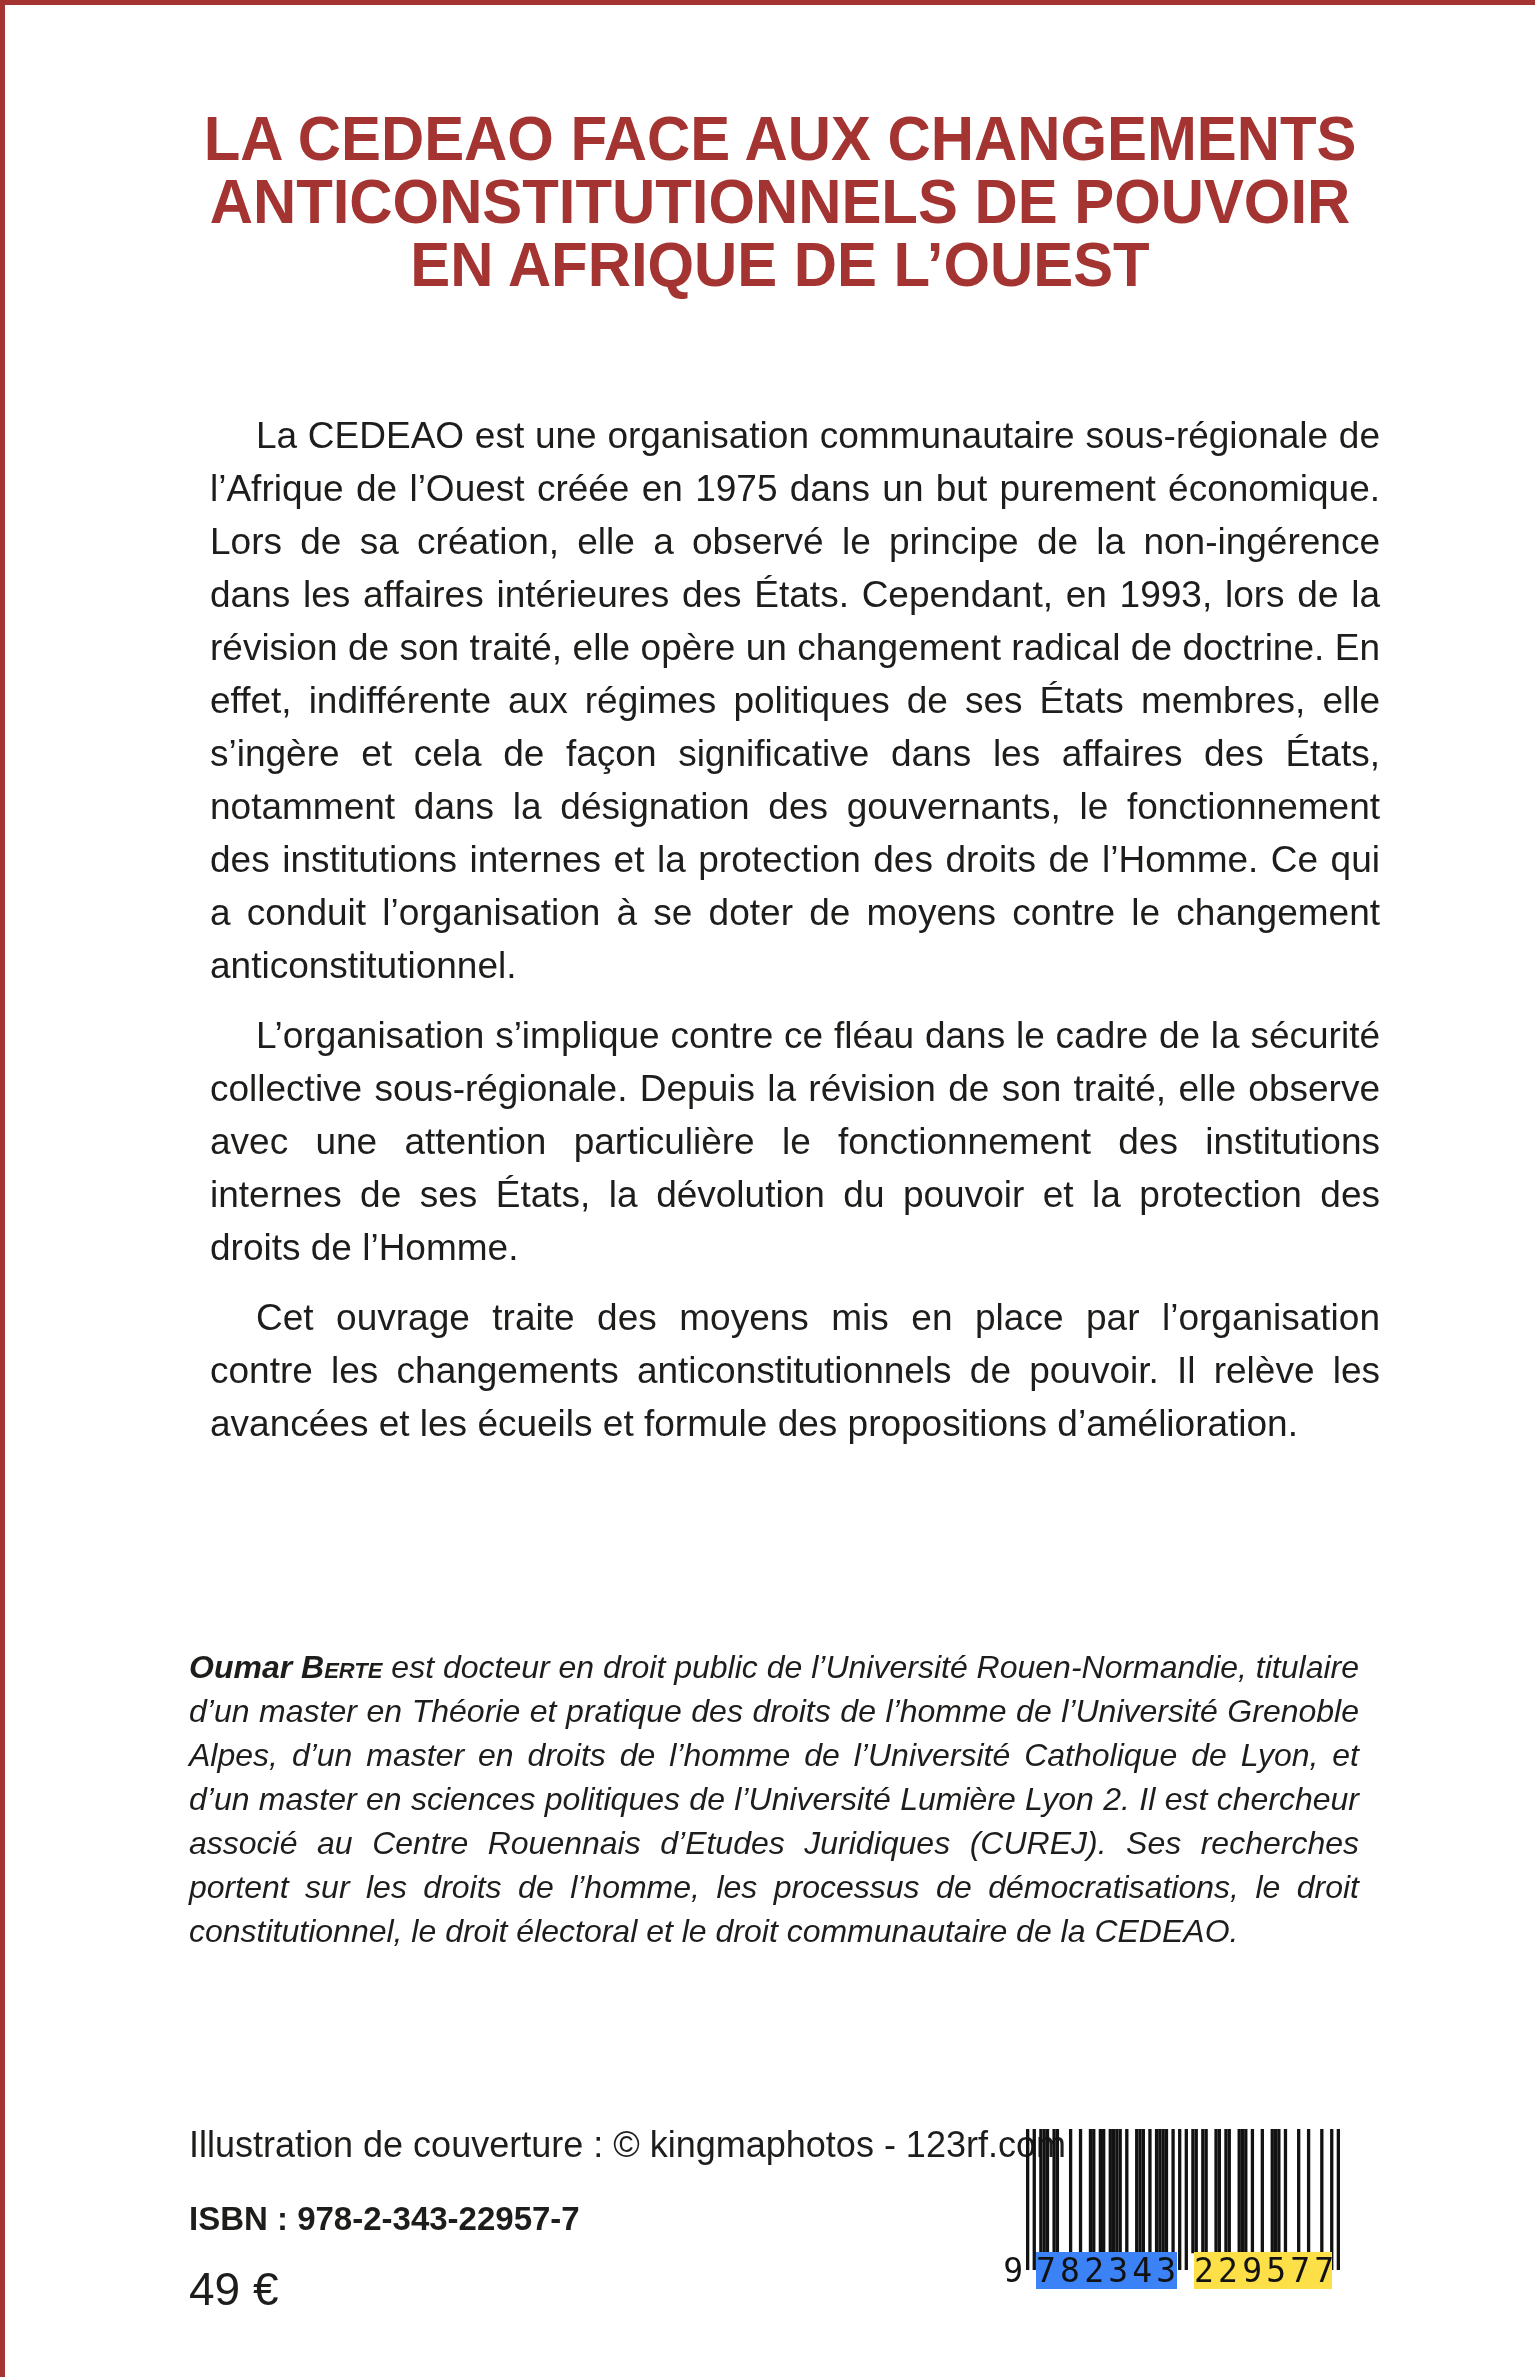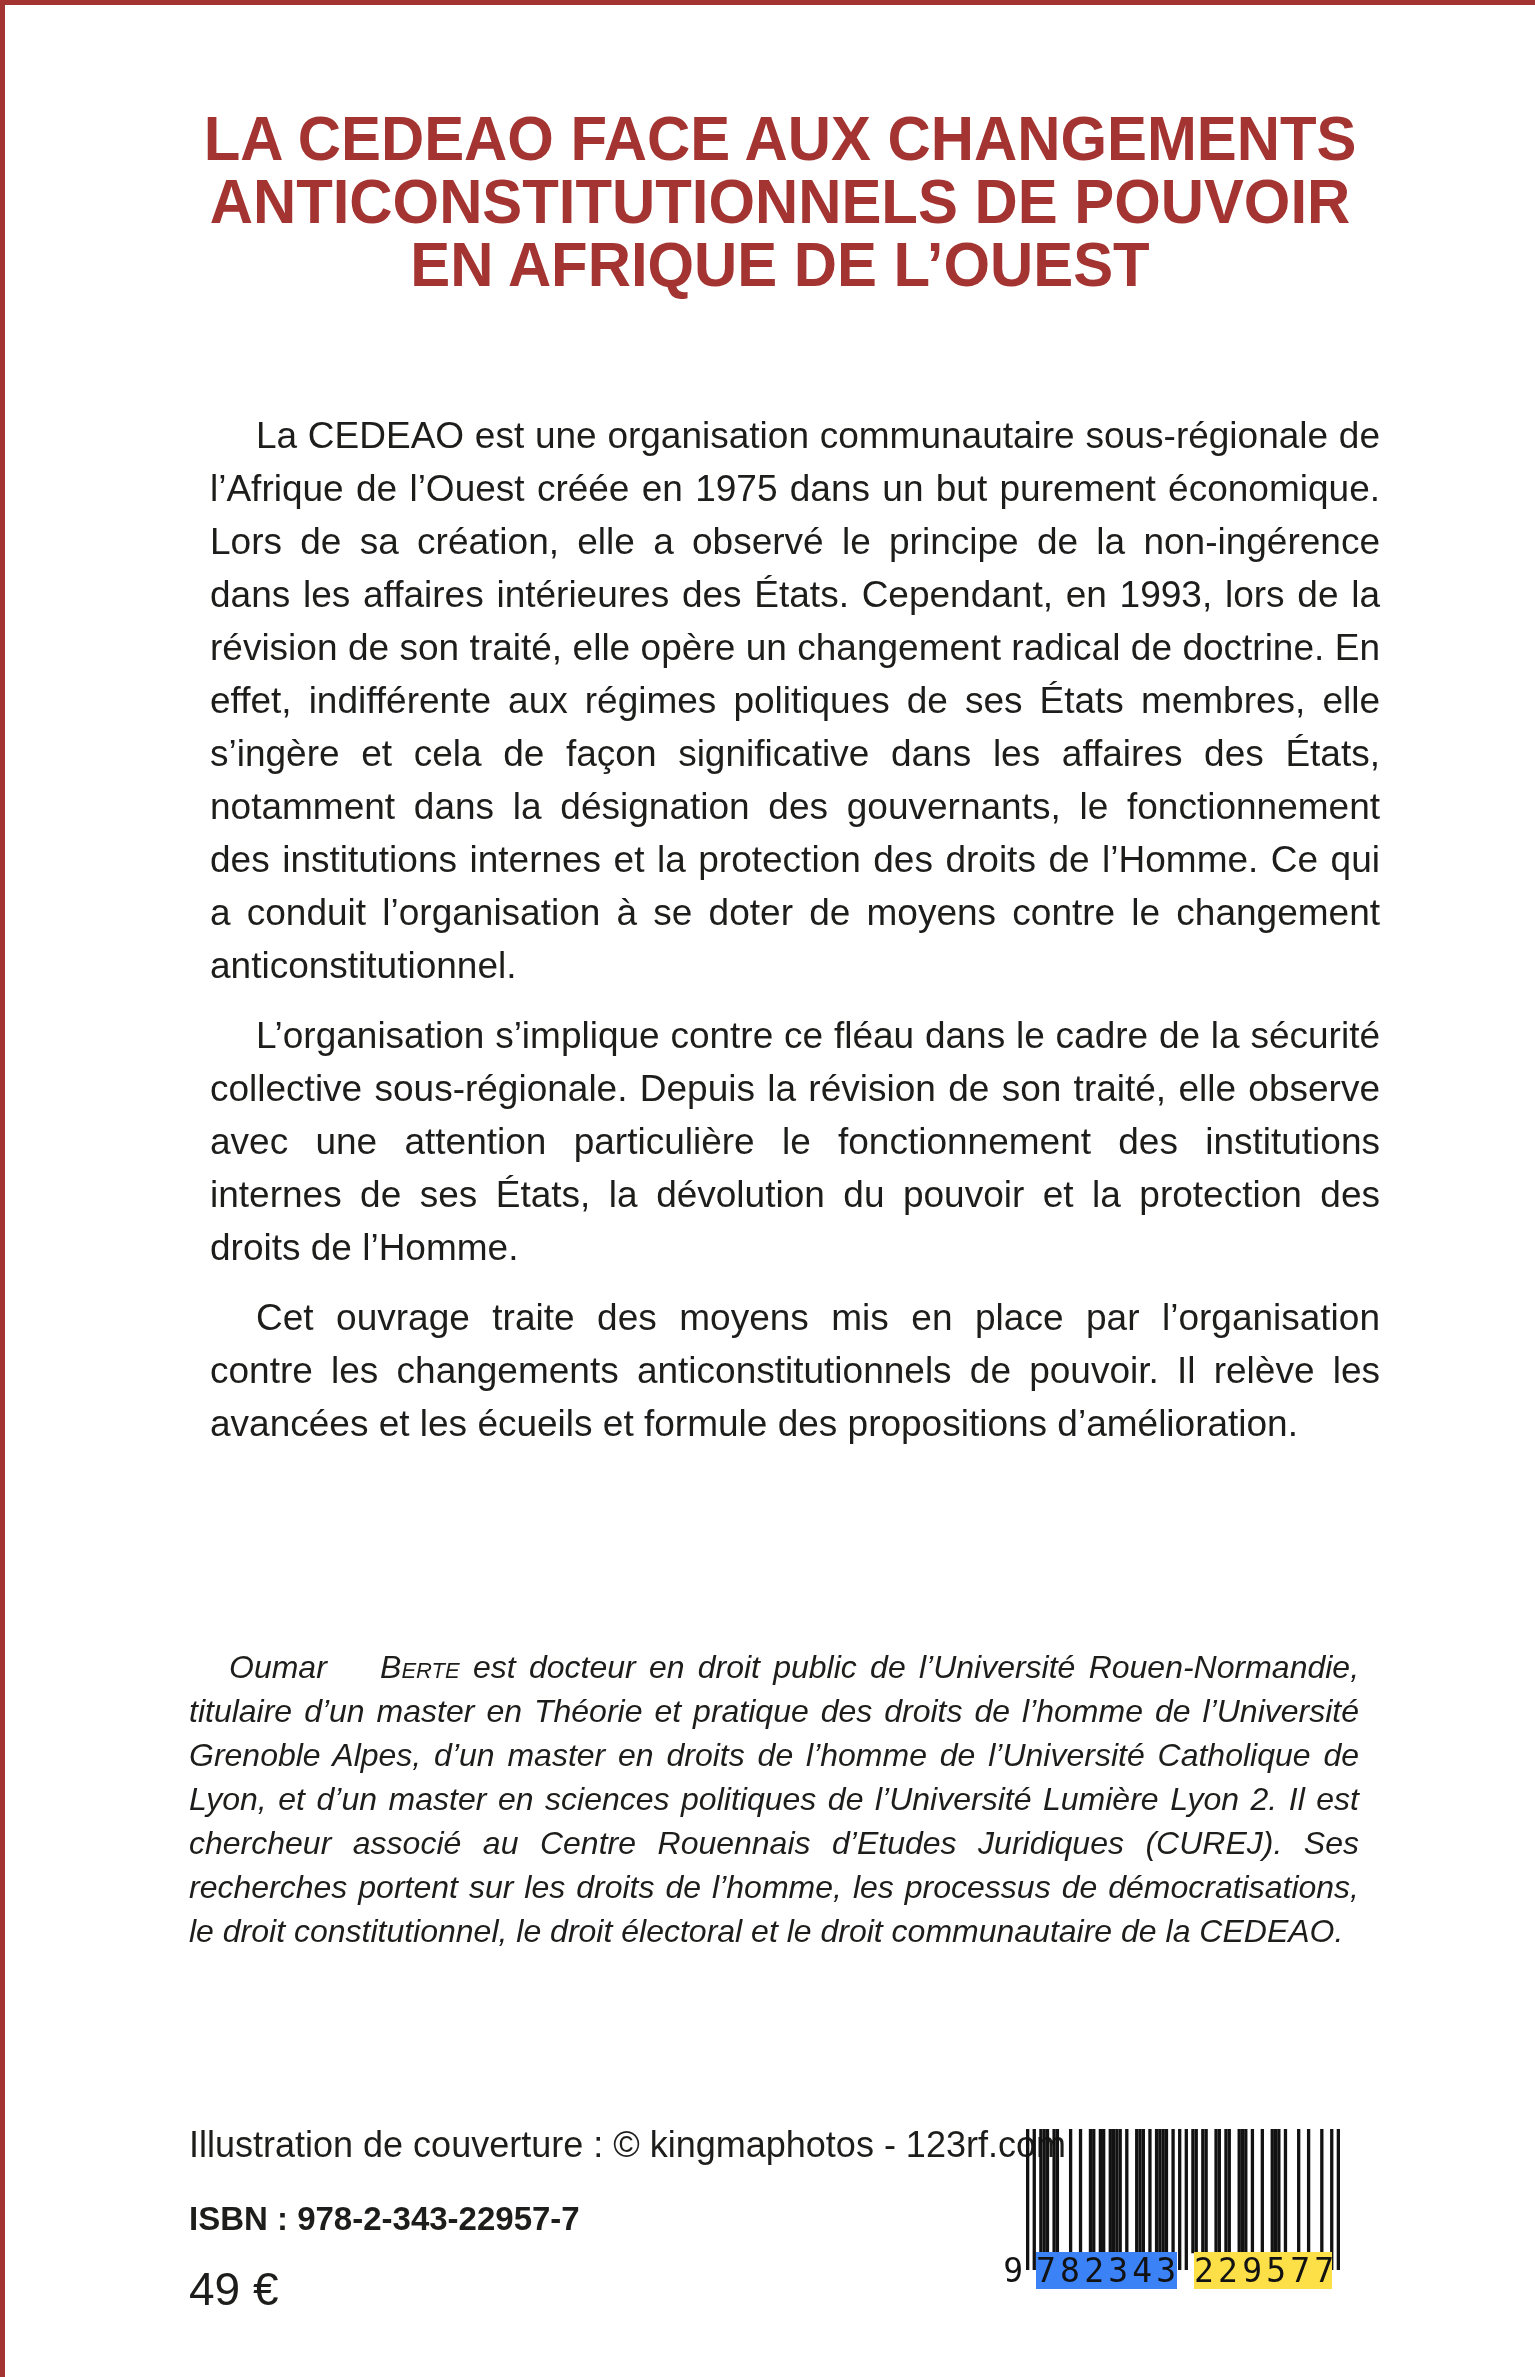--- a/index.html
+++ b/index.html
@@ -54,21 +54,21 @@
   .bio {
     position: absolute;
     top: 1645px; left: 189px;
     width: 1170px;
     font-size: 32px;
     line-height: 44px;
     font-style: italic;
     text-align: justify;
   }
   .bio p { margin: 0; }
-  .bio-name { font-weight: 400; margin-left: 40px; }
+  .bio-name { font-weight: 700; }
   .smallcaps { font-variant: small-caps; }
 
   
   .credit {
     position: absolute;
     top: 2125px; left: 189px;
     font-size: 36px; line-height: 40px;
   }
   .isbn {
     position: absolute;

